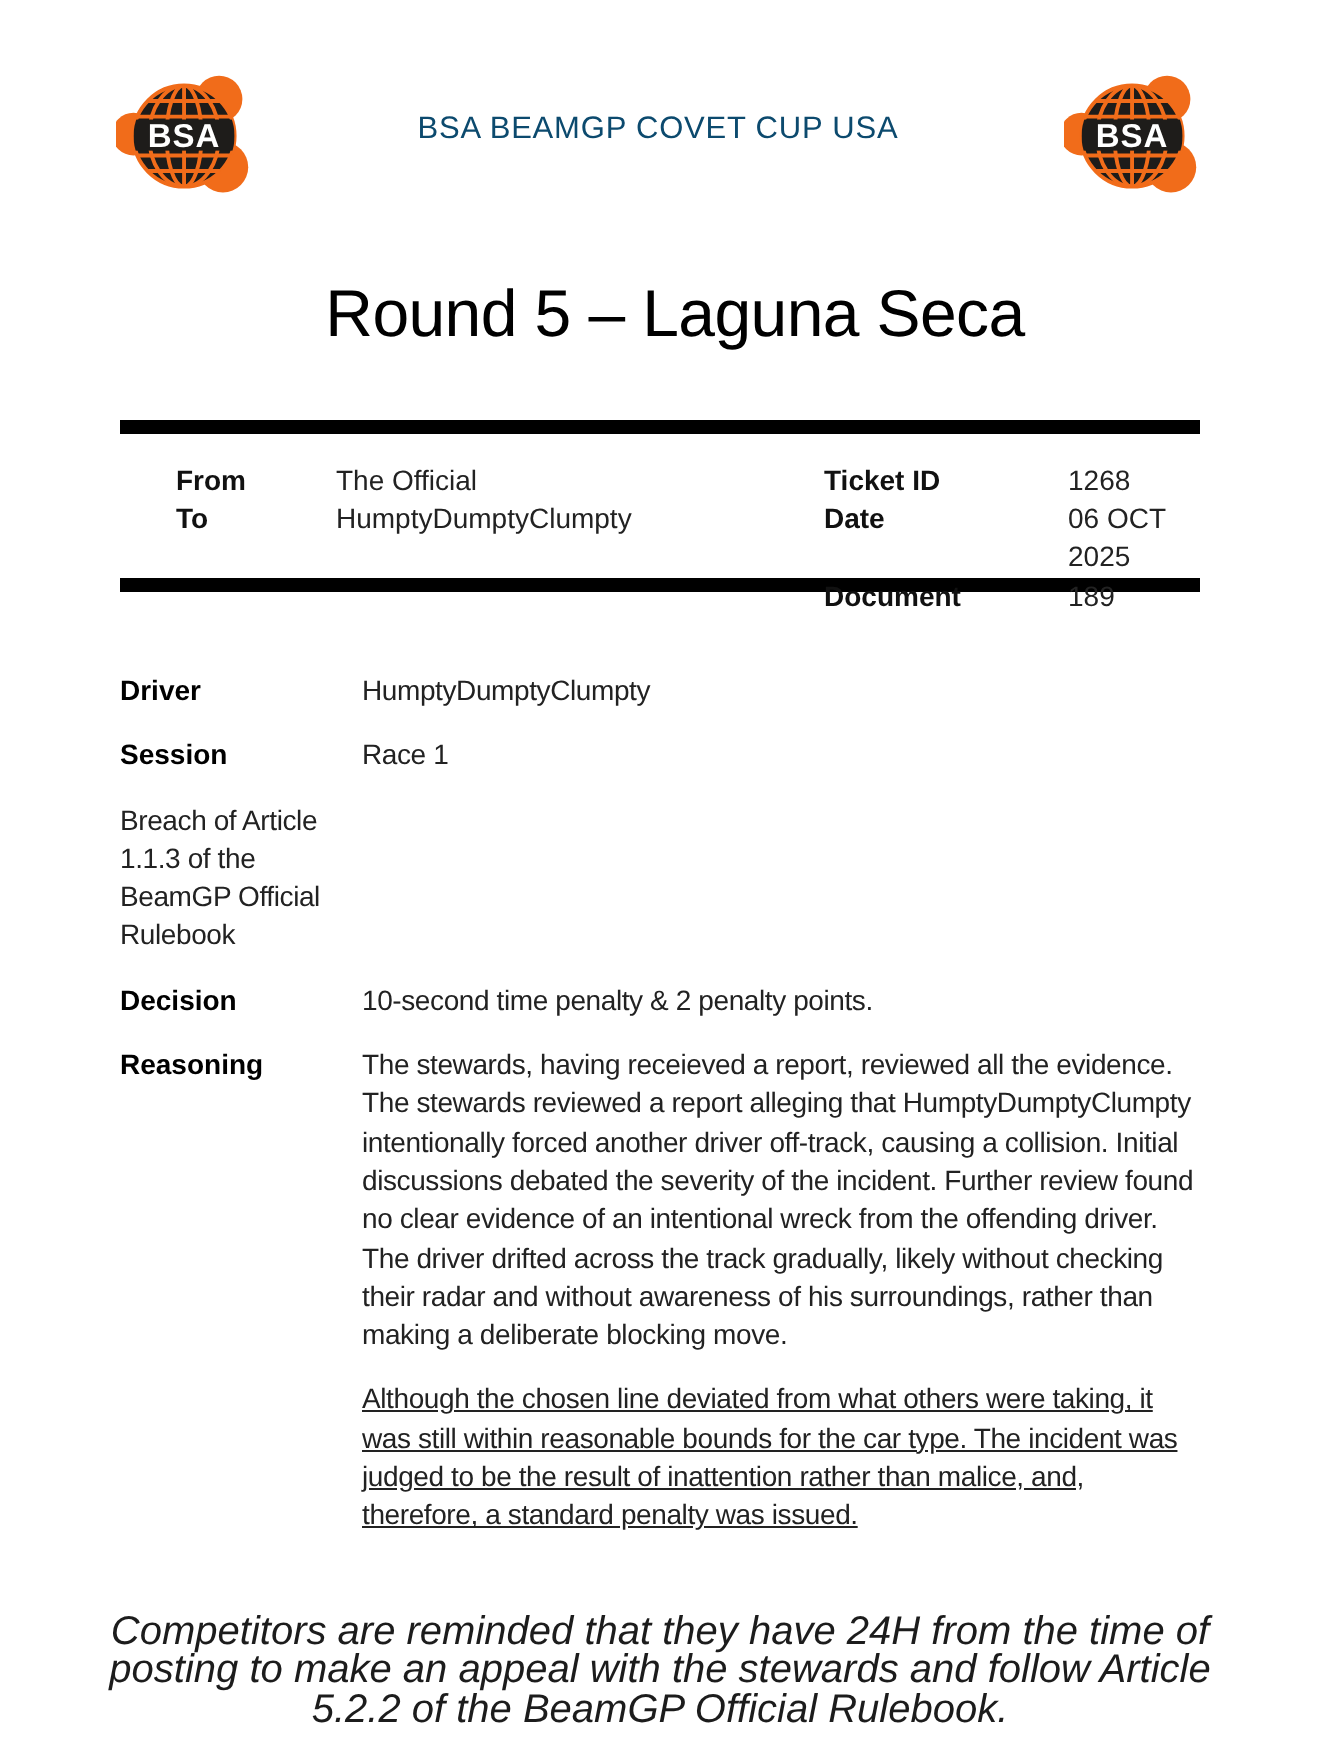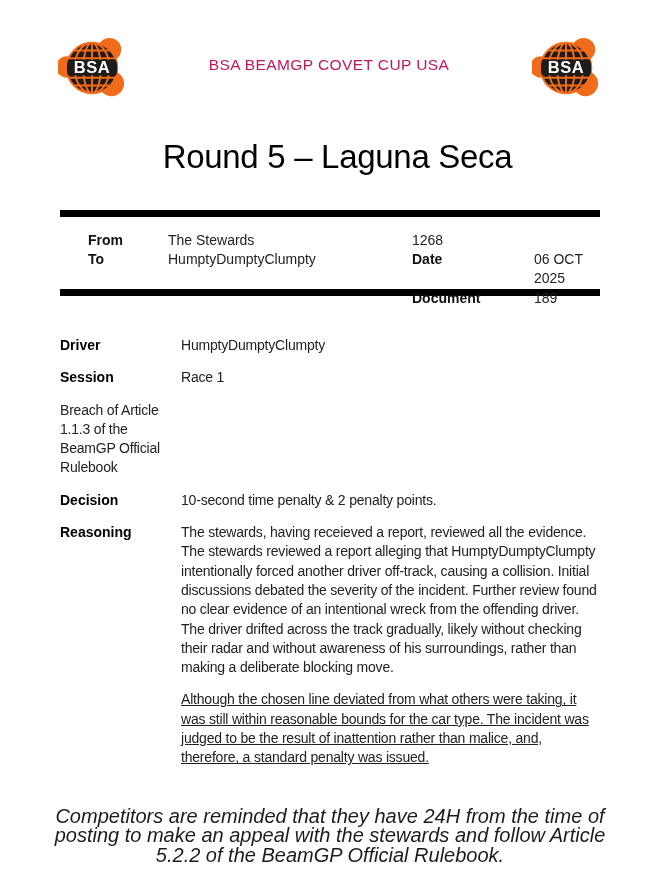--- a/index.html
+++ b/index.html
@@ -17,21 +17,21 @@
   .logo-left  { left: 58px; }
   .logo-right { left: 532px; }
   .logo svg { display: block; width: 70px; height: 64px; }
 
   .series-title {
     position: absolute;
     top: 56px; left: 0; right: 17px;
     text-align: center;
     font-size: 15.5px;
     letter-spacing: 0.4px;
-    color: #be185d;
+    color: #0c4a6e;
   }
   .round-title {
     position: absolute;
     top: 138px; left: 0; right: 0;
     margin: 0;
     text-align: center;
     font-size: 33px;
     font-weight: normal;
     letter-spacing: -0.3px;
     color: #000000;
@@ -139,29 +139,30 @@
     </svg>
   </div>
 
   <div class="series-title">BSA BEAMGP COVET CUP USA</div>
   <h1 class="round-title">Round 5 – Laguna Seca</h1>
 
   <div class="meta">
     <div class="meta-col meta-col-left">
       <div class="meta-row">
         <span class="meta-label">From</span>
-        <span class="meta-value">The Stewards</span>
+        <span class="meta-value">The Official</span>
       </div>
       <div class="meta-row">
         <span class="meta-label">To</span>
         <span class="meta-value">HumptyDumptyClumpty</span>
       </div>
     </div>
     <div class="meta-col meta-col-right">
       <div class="meta-row">
+        <span class="meta-label">Ticket ID</span>
         <span class="meta-value">1268</span>
       </div>
       <div class="meta-row">
         <span class="meta-label">Date</span>
         <span class="meta-value">06 OCT 2025</span>
       </div>
       <div class="meta-row">
         <span class="meta-label">Document</span>
         <span class="meta-value">189</span>
       </div>

